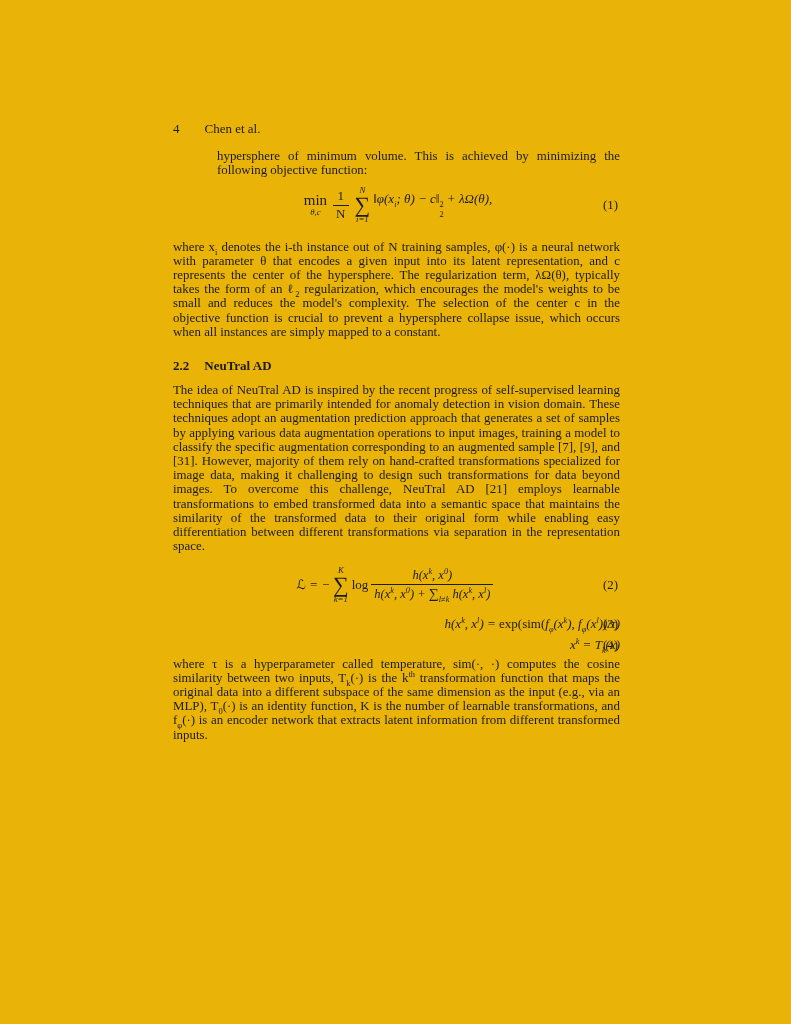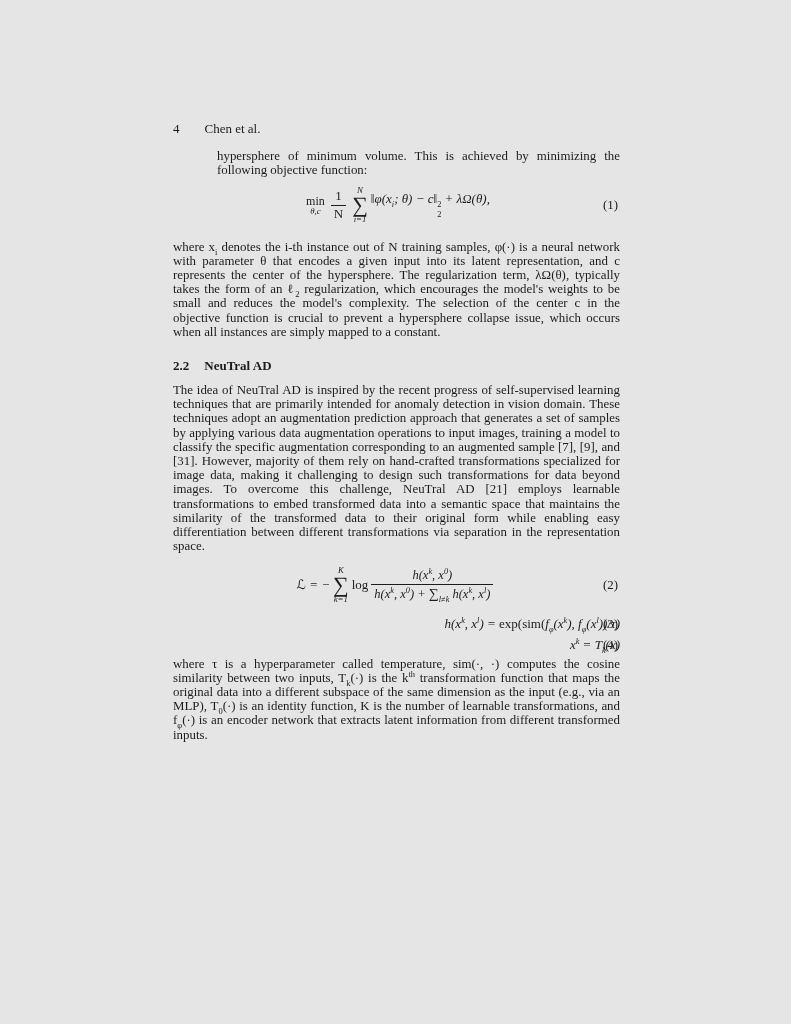--- a/index.html
+++ b/index.html
@@ -1,17 +1,17 @@
 <!DOCTYPE html>
 <html><head>
 <meta charset="utf-8">
 <style>
   html,body { margin:0; padding:0; background:#ffffff; }
   .page {
-    position:relative; width:791px; height:1024px; background:#e5e5e5;
+    position:relative; width:791px; height:1024px; background:#eab308;
     font-family:"Liberation Serif","DejaVu Serif","DejaVu Sans",serif;
     color:#1c1c1c; overflow:hidden;
   }
   .content { position:absolute; left:173px; top:122px; width:447px; }
 
   .runhead { font-size:13px; line-height:14px; }
   .runhead .rtitle { margin-left:25px; }
 
   .para { font-size:12.9px; line-height:14.2px; text-align:justify; margin:0; }
   .para sub { font-size:8.5px; line-height:0; }
@@ -41,21 +41,21 @@
   .sigma { font-size:22px; line-height:0.8; font-style:normal; padding:1px 0; }
   .sigma-inline { font-size:14px; font-style:normal; }
   .frac { display:inline-flex; flex-direction:column; align-items:center; margin:0 3px; line-height:1.15; }
   .frac .ft { padding:0 3px 1px 3px; }
   .frac .fb { border-top:1px solid #1c1c1c; padding:1px 3px 0 3px; }
   .frac2 { font-size:12.5px; }
   sup.m { font-size:8.3px; line-height:0; font-style:italic; }
   sub.m { font-size:8.3px; line-height:0; font-style:italic; }
   .supsub { display:inline-flex; flex-direction:column; align-items:flex-start;
             font-size:8.3px; line-height:1.15; font-style:normal; vertical-align:-4px; }
-  .minword { font-size:12px; }
+  .minword { font-size:15px; }
 </style>
 </head>
 <body>
 
 <div class="page">
   <div class="content">
 
     <div class="runhead">
       <span>4</span><span class="rtitle">Chen et al.</span>
     </div>

